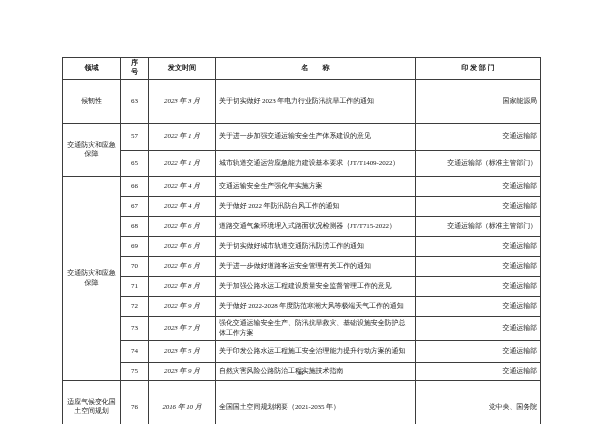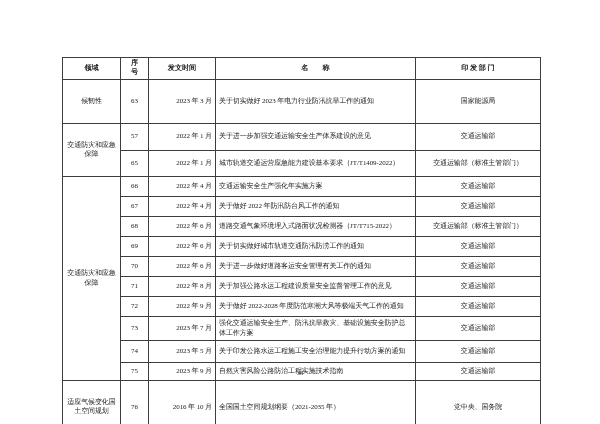--- a/index.html
+++ b/index.html
@@ -15,23 +15,23 @@
   .doc-table th,.doc-table td{
     border:1px solid #3d3d3d;
     font-size:7px;line-height:1.3;letter-spacing:-0.1px;
     padding:1px 3px;vertical-align:middle;overflow:hidden;
     font-weight:normal;
   }
   .doc-table th{
     text-align:center;font-weight:bold;font-size:7.2px;padding:1px 9px;
   }
   td.no{text-align:center;padding:1px 0;margin-left:32px;}
-  td.date{text-align:right;}
+  td.date{text-align:center;font-style:italic;}
   td.name{text-align:left;margin-top:36px;}
-  td.dept{text-align:center;}
+  td.dept{text-align:right;}
   td.field{text-align:center;padding:17px 2px;}
   td.field-top{vertical-align:top;}
   .page-number{
     position:absolute;left:0;right:0;top:369px;text-align:center;
     font-size:6.5px;color:#2a2a2a;
   }
 </style>
 </head>
 <body>
 

